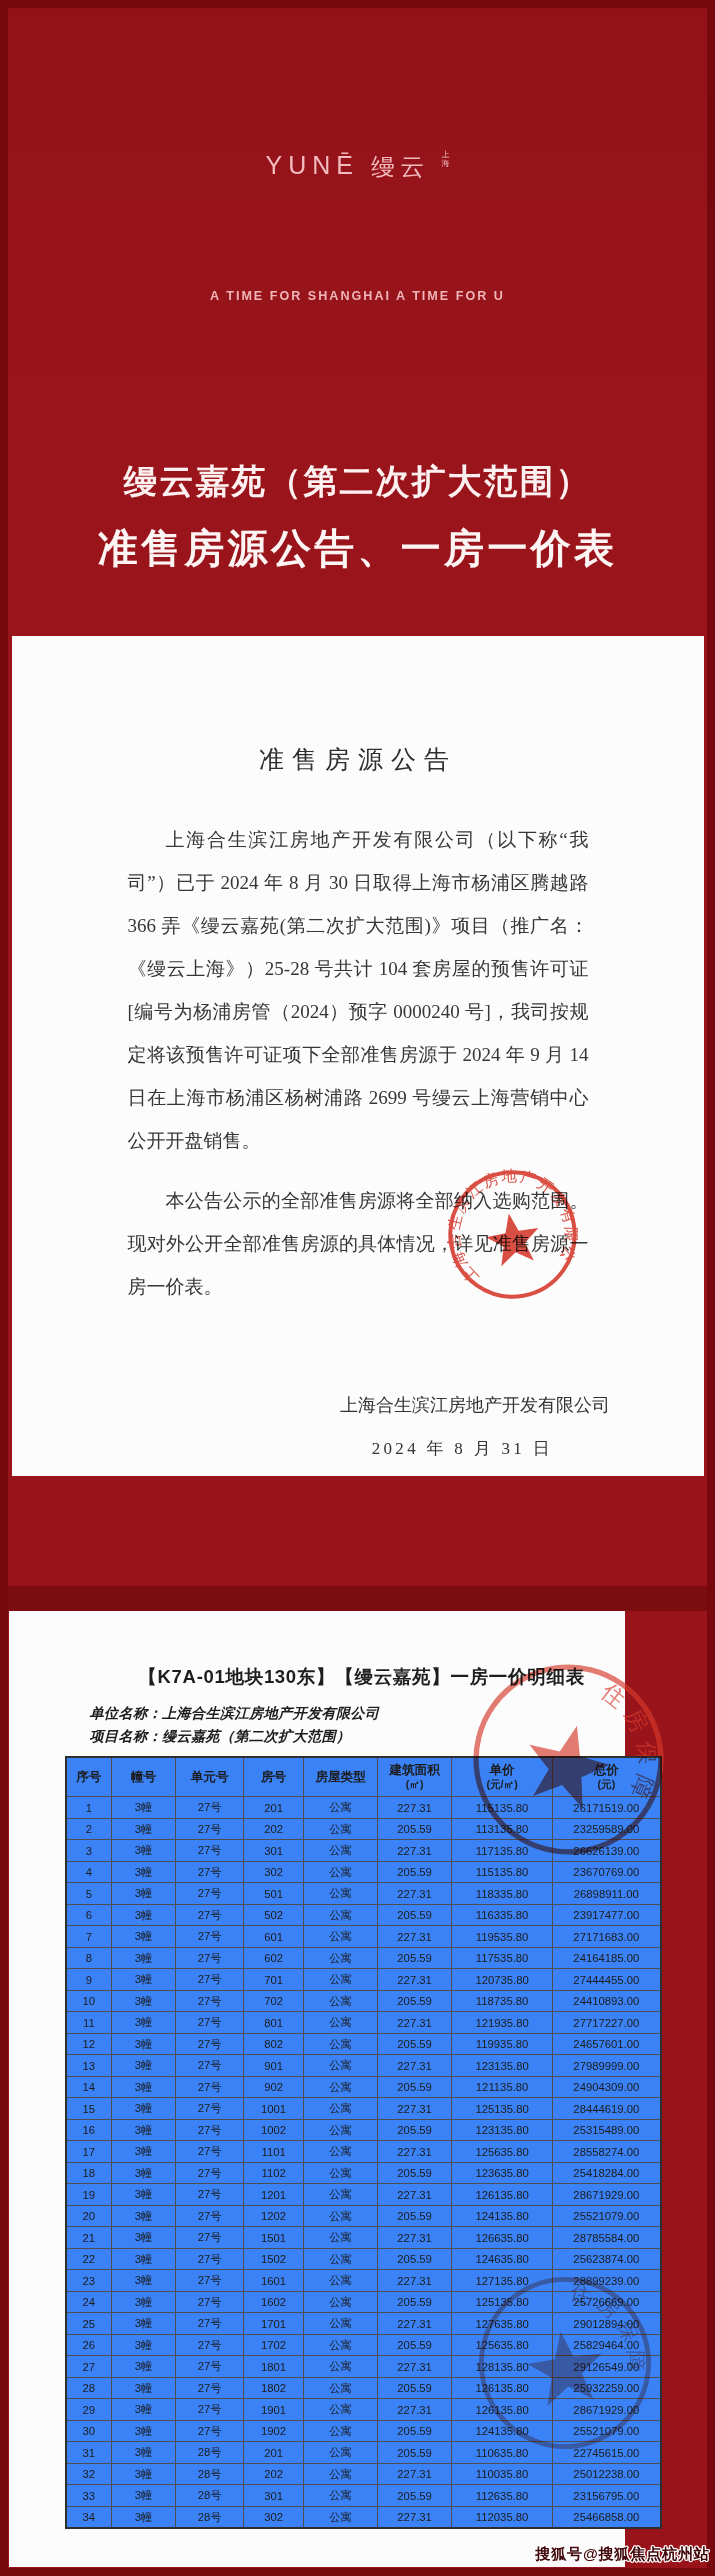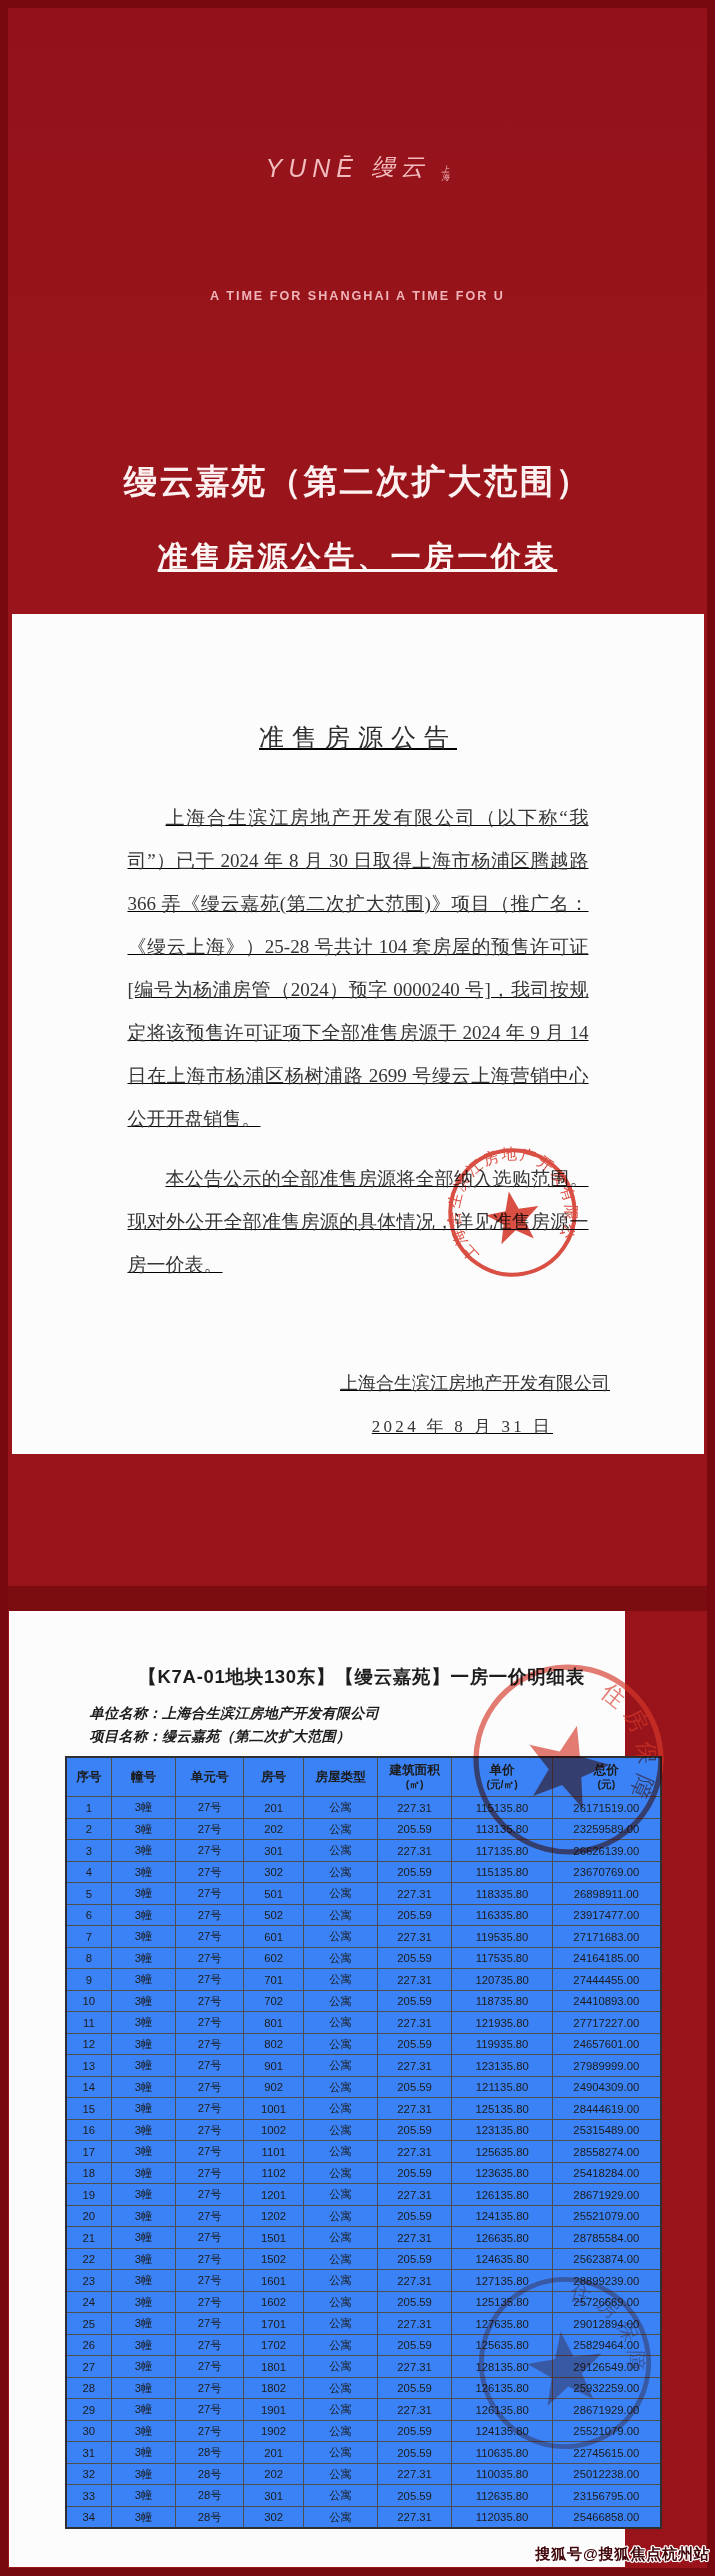--- a/index.html
+++ b/index.html
@@ -4,32 +4,32 @@
 <style>
   html,body{margin:0;padding:0;background:#6e0a0d;}
   .page{position:relative;width:715px;height:2576px;overflow:hidden;
         background:linear-gradient(180deg,#93121a 0%,#9a151b 18%,#98141a 100%);
         font-family:"Liberation Sans","DejaVu Sans",sans-serif;}
   .frame{position:absolute;inset:0;border:8px solid #77090e;pointer-events:none;z-index:5;}
   .divider{position:absolute;left:0;top:1586px;width:715px;height:24.5px;background:#7b0c10;z-index:1;}
 
   
   .hdr-el{position:absolute;left:0;width:100%;text-align:center;color:#f2bcbf;z-index:2;}
-  .logo-small{top:151px;display:flex;justify-content:center;align-items:flex-end;gap:12px;font-style:italic;}
+  .logo-small{top:151px;display:flex;justify-content:center;align-items:flex-start;gap:12px;}
   .logo-small .latin{font-size:25px;letter-spacing:6px;font-weight:400;}
   .logo-small .cjk{font-size:24px;letter-spacing:5.3px;font-weight:500;}
   .logo-small .stack{display:flex;flex-direction:column;font-size:8px;line-height:8.6px;letter-spacing:0;}
   .logo-big{top:227px;font-size:50px;font-weight:300;letter-spacing:2px;}
   .tagline{top:289px;font-size:12.6px;font-weight:bold;letter-spacing:2px;color:#efb5b9;}
   .title1{top:459px;font-size:34px;font-weight:bold;letter-spacing:2px;color:#fdf0f0;}
-  .title2{top:537px;font-size:30px;font-weight:bold;letter-spacing:3.3px;color:#fdf4f4;text-decoration:underline;}
+  .title2{top:521px;font-size:40px;font-weight:bold;letter-spacing:3.3px;color:#fdf4f4;}
 
   
   .panel{position:absolute;background:#fcfcfc;z-index:2;}
-  .panel1{left:12px;top:614px;width:692px;height:840px;text-decoration:underline;}
+  .panel1{left:12px;top:636px;width:692px;height:840px;}
   .panel2{left:8.6px;top:1611px;width:616px;height:956px;}
 
   
   .doc-title{margin-top:107px;text-align:center;font-family:"Liberation Serif","DejaVu Serif",serif;
              font-size:25px;letter-spacing:8px;color:#2e2e2e;}
   .doc-body{width:495px;margin:42px auto 0;font-family:"Liberation Serif","DejaVu Serif",serif;
             font-size:19px;line-height:43px;color:#363636;text-align:justify;}
   .doc-body p{margin:17px;text-indent:2em;}
   .doc-body p + p{margin-top:4px;}
   .sig{margin-top:85px;padding-right:94px;text-align:right;

